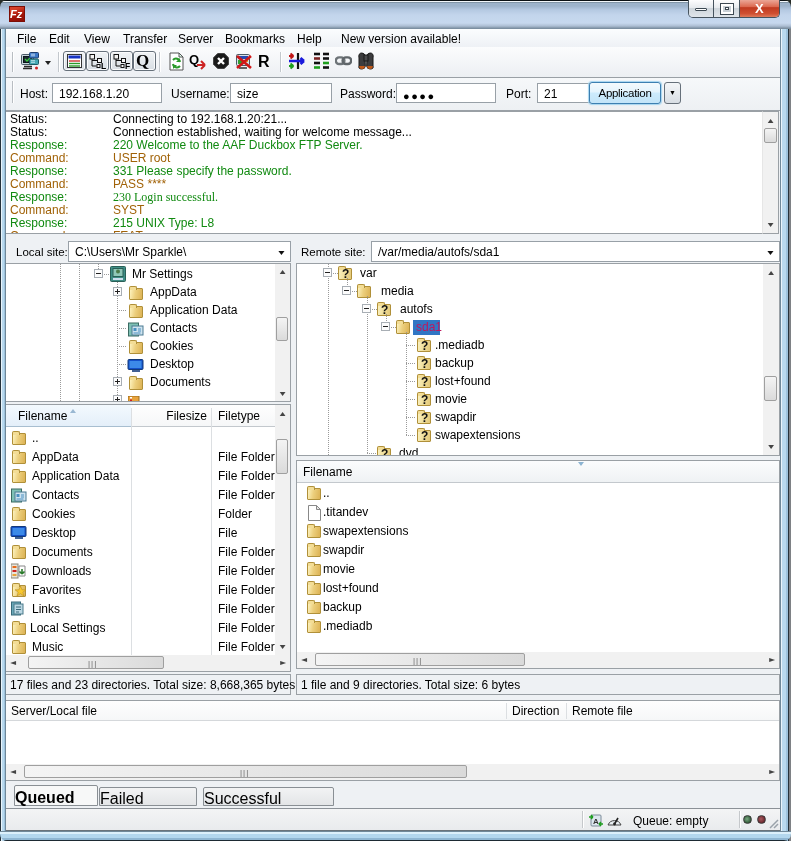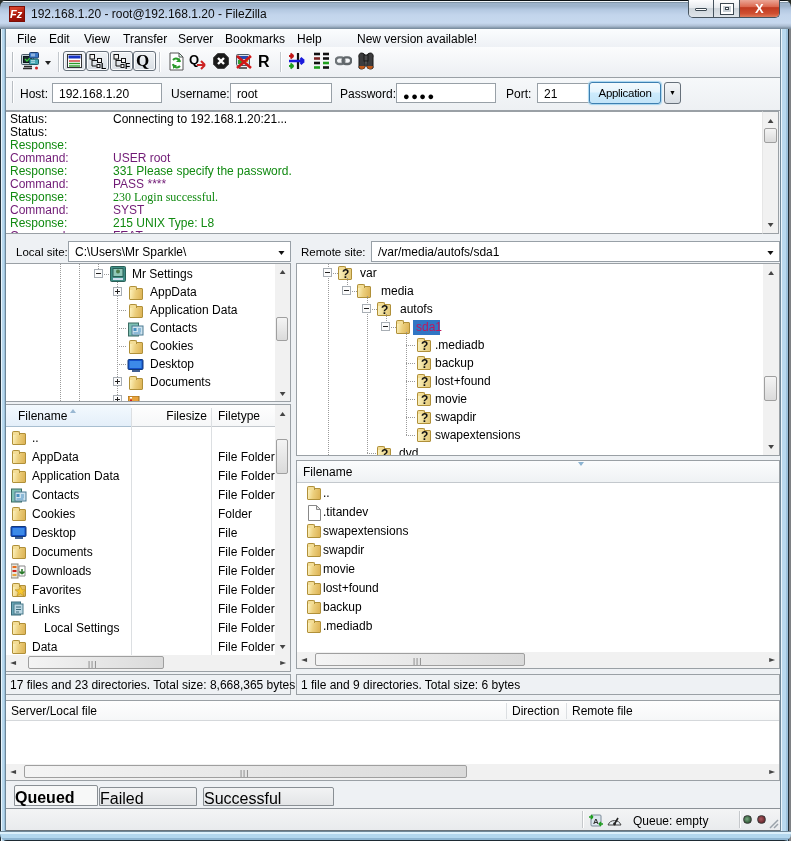--- a/index.html
+++ b/index.html
@@ -26,21 +26,21 @@
 .tbtn { position:absolute; top:4px; width:23px; height:20px; border:1px solid #66707a; border-radius:3px; background:linear-gradient(#f0f3f5,#d8dee4); box-shadow:inset 0 0 0 1px #fafbfc; }
 .ticon { position:absolute; top:6px; }
 #qc { position:absolute; left:1px; right:1px; top:78px; height:33px; background:linear-gradient(#f6f8fa,#edf0f3); border-bottom:1px solid #9aa0a6; }
 #qc label { position:absolute; top:9px; font-size:12px; }
 #qc .inp { position:absolute; top:5px; height:20px; background:#fff; border:1px solid #98a0a7; font-size:12px; padding:3px 0 0 6px; }
 .qcgrip { position:absolute; left:11px; top:3px; height:22px; width:1px; background:#b8bdc2; box-shadow:1px 0 0 #fff; }
 #qcbtn { position:absolute; left:588px; top:4px; width:72px; height:22px; border:1px solid #3c7fb1; border-radius:3px; background:linear-gradient(#f3fafd,#e4f4fd 45%,#cdebfc 50%,#c2e4f8); text-align:center; padding-top:4px; font-size:11.5px; letter-spacing:-0.3px; box-shadow:0 0 1px 1px #a5d4ef; }
 #qcdrop { position:absolute; left:663px; top:4px; width:17px; height:22px; border:1px solid #66707a; border-radius:3px; background:linear-gradient(#f4f6f8,#d8dee4); text-align:center; padding-top:6px; font-size:7px; }
 #log { position:absolute; left:5px; width:758px; top:111px; height:123px; background:#fff; border:1px solid #9aa0a5; border-right:none; overflow:hidden; font-size:12px; z-index:1; }
 #log div { position:absolute; white-space:pre; }
-.c-re { color:#118a11; } .c-cm { color:#701a75; }
+.c-re { color:#118a11; } .c-cm { color:#a16207; }
 #logsb { position:absolute; left:762px; width:17px; top:111px; height:123px; background:#f1f1f1; border:1px solid #9aa0a5; border-left:1px solid #e6e6e6; z-index:2; }
 .sb-ar { position:absolute; font-size:7px; color:#444; width:100%; text-align:center; font-family:"Liberation Sans"; transform:scaleX(1.4); }
 .sb-th { position:absolute; background:linear-gradient(90deg,#f4f4f4,#dadada); border:1px solid #9f9f9f; border-radius:2px; }
 .sb-thh { position:absolute; background:linear-gradient(#f4f4f4,#dadada); border:1px solid #9f9f9f; border-radius:2px; }
 .hsb { position:absolute; background:#f1f1f1; }
 .sitelabel { position:absolute; top:246px; font-size:11.5px; }
 .combo { position:absolute; top:241px; height:21px; background:#fff; border:1px solid #98a0a7; font-size:12px; padding:3px 0 0 6px; white-space:pre; }
 .combo .arr { position:absolute; right:5px; top:7px; font-size:7px; color:#111; transform:scaleX(1.5); }
 .panel { position:absolute; background:#fff; border:1px solid #9aa0a5; }
 .trow { position:absolute; font-size:12px; white-space:pre; }
@@ -63,21 +63,20 @@
 .led { position:absolute; top:815px; width:9px; height:9px; border-radius:50%; }
 .ssep { position:absolute; top:811px; height:17px; width:1px; background:#c5c8cb; box-shadow:1px 0 0 #fff; }
 </style>
 </head>
 <body>
 <div style="position:absolute;left:0;top:0;right:0;height:16px;background:#272c27;"></div>
 <div style="position:absolute;left:0;bottom:0;right:0;height:12px;background:#7e8185;"></div>
 
 <div id="title">
   <div id="fzicon">Fz</div>
-  <div class="ttext">192.168.1.20 - root@192.168.1.20 - FileZilla</div>
 </div>
 <div id="winbtns">
   <div class="wb">
       <div class="glyphmin"></div>
     </div>
   <div class="wb">
       <div class="glyphmax">
         <i></i>
       </div>
     </div>
@@ -86,21 +85,21 @@
     </div>
 </div>
 <div id="menubar">
   <span style="left:16px">File</span>
   <span style="left:48px">Edit</span>
   <span style="left:83px">View</span>
   <span style="left:122px">Transfer</span>
   <span style="left:177px">Server</span>
   <span style="left:224px">Bookmarks</span>
   <span style="left:296px">Help</span>
-  <span style="left:356px">New version available!</span>
+  <span style="left:340px">New version available!</span>
 </div>
 <div id="toolbar">
   <div class="tgrip"></div>
   <svg class="ticon" style="left:20px;top:5px" width="18" height="19" viewBox="0 0 18 19">
     <rect x="0.5" y="2.5" width="12" height="10" rx="1" fill="#c8d4dc" stroke="#4a5a66"></rect>
     <rect x="2.5" y="4.5" width="8" height="6" fill="#1a2a30" stroke="#0a1418"></rect>
     <path d="M4 7 l2 2 3 -3" stroke="#3ac83a" stroke-width="1.3" fill="none"></path>
     <rect x="8.5" y="0.5" width="9" height="5.5" rx="1" fill="#3c78c8" stroke="#1d3c6e"></rect>
     <path d="M10 2.2 h4 M10 3.8 h4" stroke="#cfe2f4" stroke-width="0.8"></path>
     <rect x="8.5" y="7" width="9" height="5.5" rx="1" fill="#46a8b4" stroke="#1d5c64"></rect>
@@ -194,34 +193,36 @@
     <rect x="7" y="4" width="4" height="6" fill="#4a4a4c" stroke="#191919"></rect>
     <path d="M2.2 15 Q2 18 5 18 Q8 18 7.8 15 Z" fill="#c05818"></path>
     <path d="M10.2 15 Q10 18 13 18 Q16 18 15.8 15 Z" fill="#c05818"></path>
   </svg>
 </div>
 <div id="qc">
   <div class="qcgrip"></div>
   <label style="left:19px">Host:</label>
   <div class="inp" style="left:51px; width:110px;">192.168.1.20</div>
   <label style="left:170px">Username:</label>
-  <div class="inp" style="left:229px; width:102px;">root</div>
+  <div class="inp" style="left:229px; width:102px;">size</div>
   <label style="left:339px">Password:</label>
   <div class="inp" style="left:395px; width:100px; font-size:11px; padding-top:6px; letter-spacing:1.5px;">●●●●</div>
   <label style="left:505px">Port:</label>
   <div class="inp" style="left:536px; width:59px;">21</div>
   <div id="qcbtn">Application</div>
   <div id="qcdrop">▼</div>
 </div>
 
 <div id="log">
   <div style="left:4px;top:0px;">Status:</div>
     <div style="left:107px;top:0px;">Connecting to 192.168.1.20:21...</div>
   <div style="left:4px;top:13px;">Status:</div>
+    <div style="left:107px;top:13px;">Connection established, waiting for welcome message...</div>
   <div class="c-re" style="left:4px;top:26px;">Response:</div>
+    <div class="c-re" style="left:107px;top:26px;">220 Welcome to the AAF Duckbox FTP Server.</div>
   <div class="c-cm" style="left:4px;top:39px;">Command:</div>
     <div class="c-cm" style="left:107px;top:39px;">USER root</div>
   <div class="c-re" style="left:4px;top:52px;">Response:</div>
     <div class="c-re" style="left:107px;top:52px;">331 Please specify the password.</div>
   <div class="c-cm" style="left:4px;top:65px;">Command:</div>
     <div class="c-cm" style="left:107px;top:65px;">PASS ****</div>
   <div class="c-re" style="left:4px;top:78px;">Response:</div>
     <div class="c-re" style="left:107px;top:78px;font-family:Liberation Serif, serif;">230 Login successful.</div>
   <div class="c-cm" style="left:4px;top:91px;">Command:</div>
     <div class="c-cm" style="left:107px;top:91px;">SYST</div>
@@ -428,24 +429,24 @@
   <div class="lrow" style="left:26px; top:178px;">Favorites</div>
       <div class="lrow" style="left:212px; top:178px;">File Folder</div>
   <svg style="position:absolute; left:5px; top:196px;" width="15" height="15" viewBox="0 0 15 15">
         <rect x="0.5" y="1" width="9" height="13" fill="#6aa8b8" stroke="#3a6a7a"></rect>
         <rect x="3" y="3" width="9" height="10" fill="#bcd8e4" stroke="#4a7a8a"></rect>
         <path d="M5 6 h5 M5 8.5 h5 M5 11 h3" stroke="#3a6a7a"></path>
       </svg>
   <div class="lrow" style="left:26px; top:197px;">Links</div>
       <div class="lrow" style="left:212px; top:197px;">File Folder</div>
   <div class="fold" style="left:6px; top:218px;"></div>
-      <div class="lrow" style="left:38px; top:216px;">Local Settings</div>
+      <div class="lrow" style="left:24px; top:216px;">Local Settings</div>
       <div class="lrow" style="left:212px; top:216px;">File Folder</div>
   <div class="fold" style="left:6px; top:237px;"></div>
-      <div class="lrow" style="left:26px; top:235px;">Data</div>
+      <div class="lrow" style="left:26px; top:235px;">Music</div>
       <div class="lrow" style="left:212px; top:235px;">File Folder</div>
  </div>
 </div>
 <div style="position:absolute; left:275px; top:405px; width:15px; height:250px; background:#f1f1f1; z-index:2;">
   <div class="sb-ar" style="top:5px">▲</div>
   <div class="sb-thh" style="left:1px; top:34px; width:12px; height:35px;"></div>
   <div class="sb-ar" style="bottom:5px">▼</div>
 </div>
 <div class="hsb" style="left:6px; top:655px; width:284px; height:16px; z-index:2;">
   <div class="sb-ar" style="left:2px; top:4px; width:10px;">◄</div>

